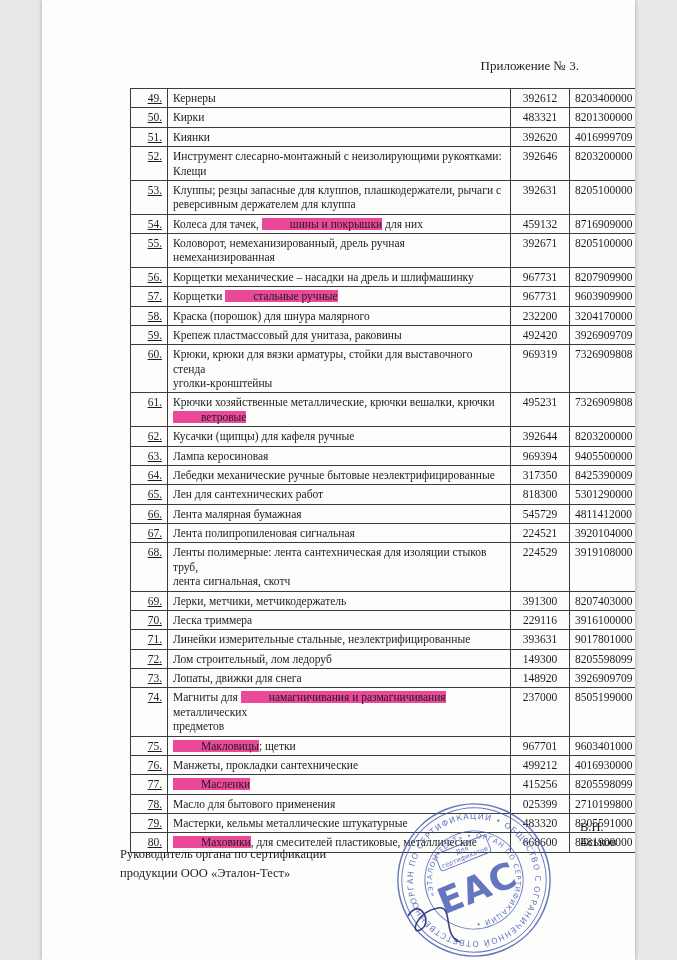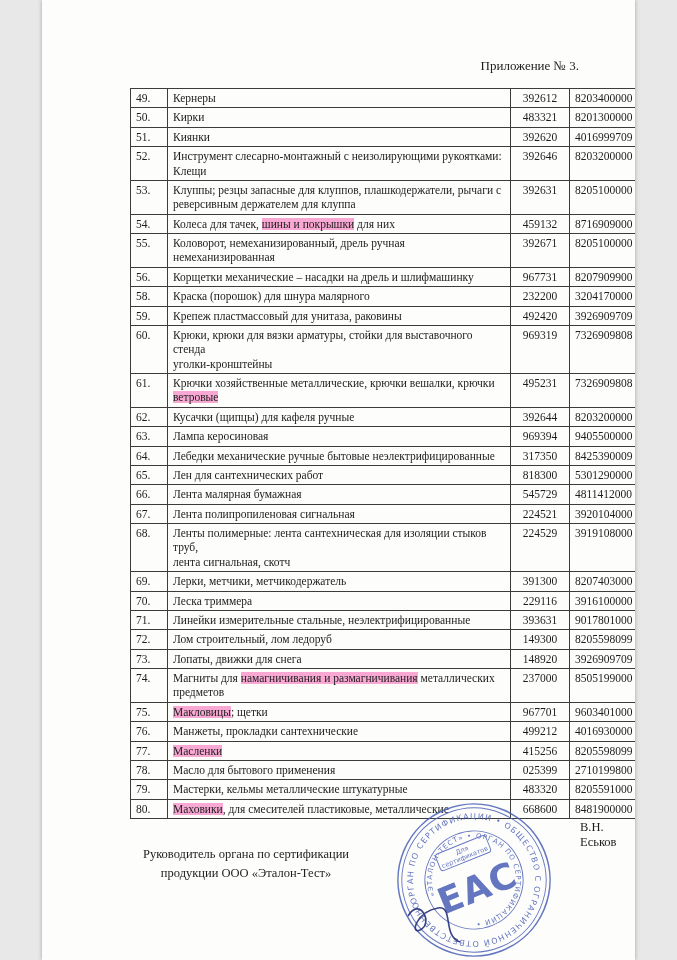--- a/index.html
+++ b/index.html
@@ -7,27 +7,27 @@
     position:relative;width:593px;height:960px;background:#fdfdfc;
     font-family:"Liberation Serif","DejaVu Serif",serif;color:#1d1d1d;
     overflow:hidden;margin:0 auto;box-shadow:0 0 4px rgba(0,0,0,.3);
   }
   .annex{position:absolute;top:58px;right:56px;font-size:13px;}
   table.items{
     position:absolute;top:88px;left:88px;width:504px;
     border-collapse:collapse;font-size:11.5px;line-height:1.25;table-layout:fixed;
   }
   table.items td{border:1px solid #3c3c3c;padding:2px 5px;vertical-align:top;}
-  td.num{width:26px;text-align:left;}
+  td.num{width:26px;text-align:right;text-decoration:underline;}
   td.name{width:332px;white-space:pre-line;}
   td.code{width:48px;text-align:center;vertical-align:middle;}
   td.tnved{width:78px;}
-  .hl{background:#f9a8d4;}
+  .hl{background:#ec4899;padding-left:28px;}
   .footer-left{
-    position:absolute;left:78px;top:845px;width:252px;text-align:center;
+    position:absolute;left:78px;top:845px;width:252px;
     font-size:12.5px;line-height:1.55;
   }
   .signee{position:absolute;left:538px;top:820px;font-size:12.5px;}
   .stamp-wrap{position:absolute;left:348px;top:796px;width:168px;height:168px;}
   .stamp-wrap svg{width:100%;height:100%;}
 </style>
 </head>
 <body>
 
 <div class="page">
@@ -78,20 +78,26 @@
           <td class="num">55.</td>
           <td class="name">Коловорот, немеханизированный, дрель ручная немеханизированная</td>
           <td class="code">392671</td>
           <td class="tnved">8205100000</td>
         </tr>
         <tr>
           <td class="num">56.</td>
           <td class="name">Корщетки механические – насадки на дрель и шлифмашинку</td>
           <td class="code">967731</td>
           <td class="tnved">8207909900</td>
+        </tr>
+        <tr>
+          <td class="num">57.</td>
+          <td class="name">Корщетки <span class="hl">стальные ручные</span></td>
+          <td class="code">967731</td>
+          <td class="tnved">9603909900</td>
         </tr>
         <tr>
           <td class="num">58.</td>
           <td class="name">Краска (порошок) для шнура малярного</td>
           <td class="code">232200</td>
           <td class="tnved">3204170000</td>
         </tr>
         <tr>
           <td class="num">59.</td>
           <td class="name">Крепеж пластмассовый для унитаза, раковины</td>

